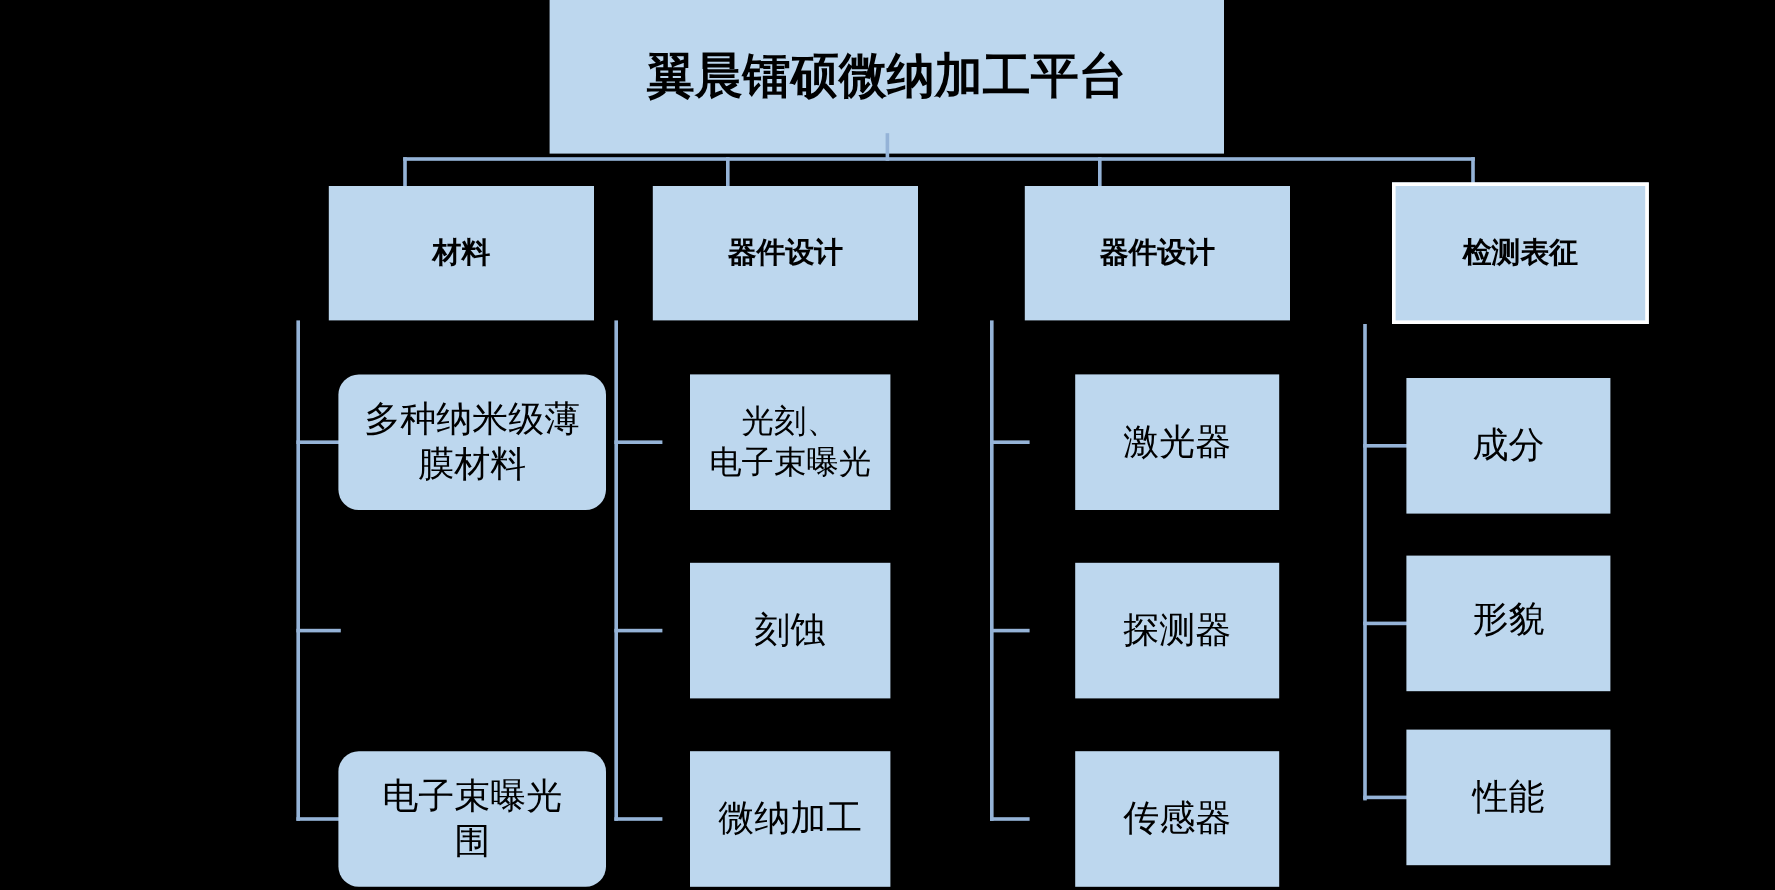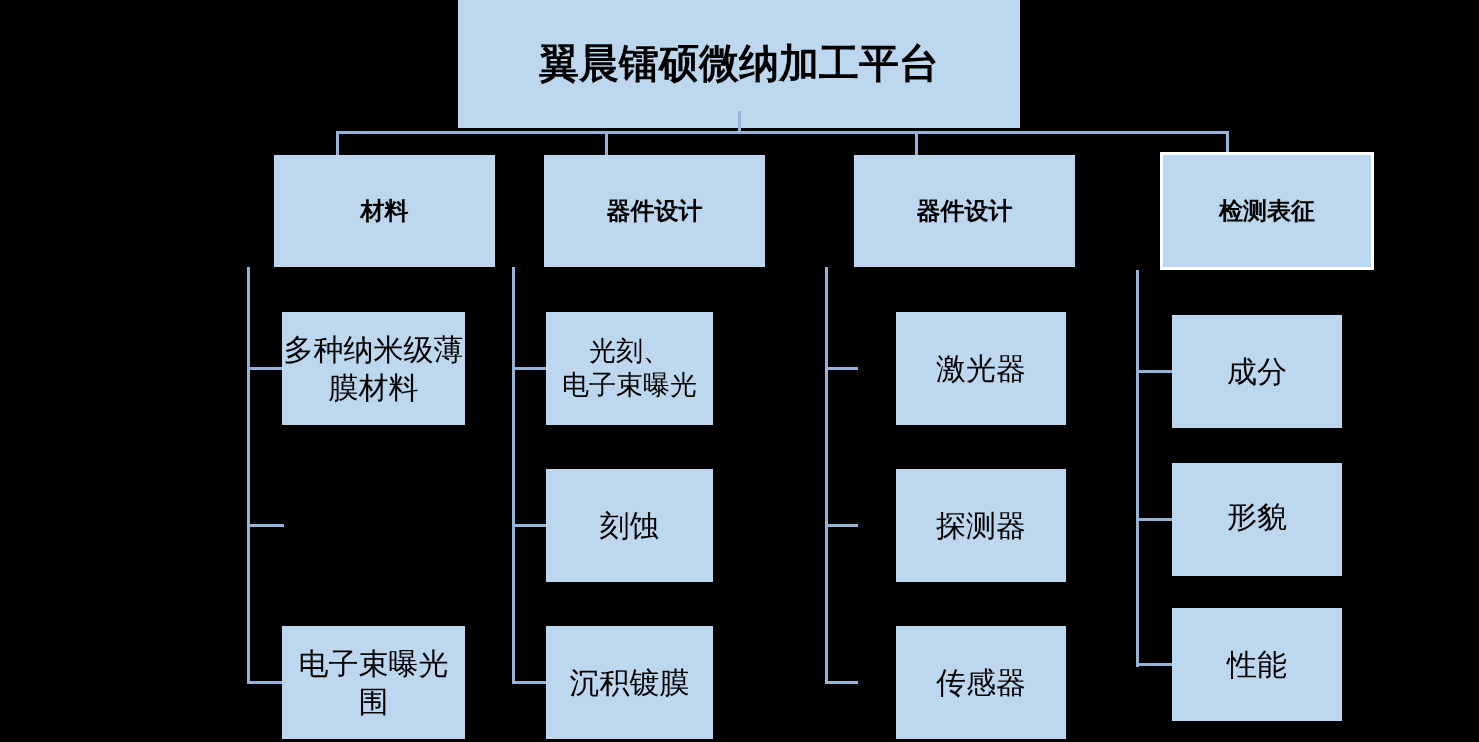--- a/index.html
+++ b/index.html
@@ -46,22 +46,22 @@
   .lvl2.b4 {
     left: 1112px; top: 152px;
     width: 214px; height: 118px;
     border: 3px solid #FFFFFF;
   }
   .lvl3 {
     height: 113px;
     font-size: 30px;
   }
   .lvl3.small { font-size: 27px; }
-  .col1 { left: 282px; width: 183px; }
-  .col2 { left: 546px; width: 167px; }
+  .col1 { left: 282px; width: 223px; border-radius: 17px; }
+  .col2 { left: 575px; width: 167px; }
   .col3 { left: 896px; width: 170px; }
   .col4 { left: 1172px; width: 170px; }
   .r1  { top: 312px; }
   .r2  { top: 469px; }
   .r3  { top: 626px; }
   .col4.r1 { top: 315px; }
   .col4.r2 { top: 463px; font-family: Liberation Mono, monospace; }
   .col4.r3 { top: 608px; }
   .line {
     position: absolute;
@@ -108,21 +108,21 @@
   <div class="line" style="left:1136px; top:663px; width:38px; height:3px;"></div>
 
   <div class="node lvl3 col1 r1">多种纳米级薄
 膜材料</div>
   <div class="node lvl3 col1 r3">电子束曝光
 围</div>
 
   <div class="node lvl3 col2 r1 small">光刻、
 电子束曝光</div>
   <div class="node lvl3 col2 r2">刻蚀</div>
-  <div class="node lvl3 col2 r3">沉积镀膜</div>
+  <div class="node lvl3 col2 r3">微纳加工</div>
 
   <div class="node lvl3 col3 r1">激光器</div>
   <div class="node lvl3 col3 r2">探测器</div>
   <div class="node lvl3 col3 r3">传感器</div>
 
   <div class="node lvl3 col4 r1">成分</div>
   <div class="node lvl3 col4 r2">形貌</div>
   <div class="node lvl3 col4 r3">性能</div>
 
 </div>

